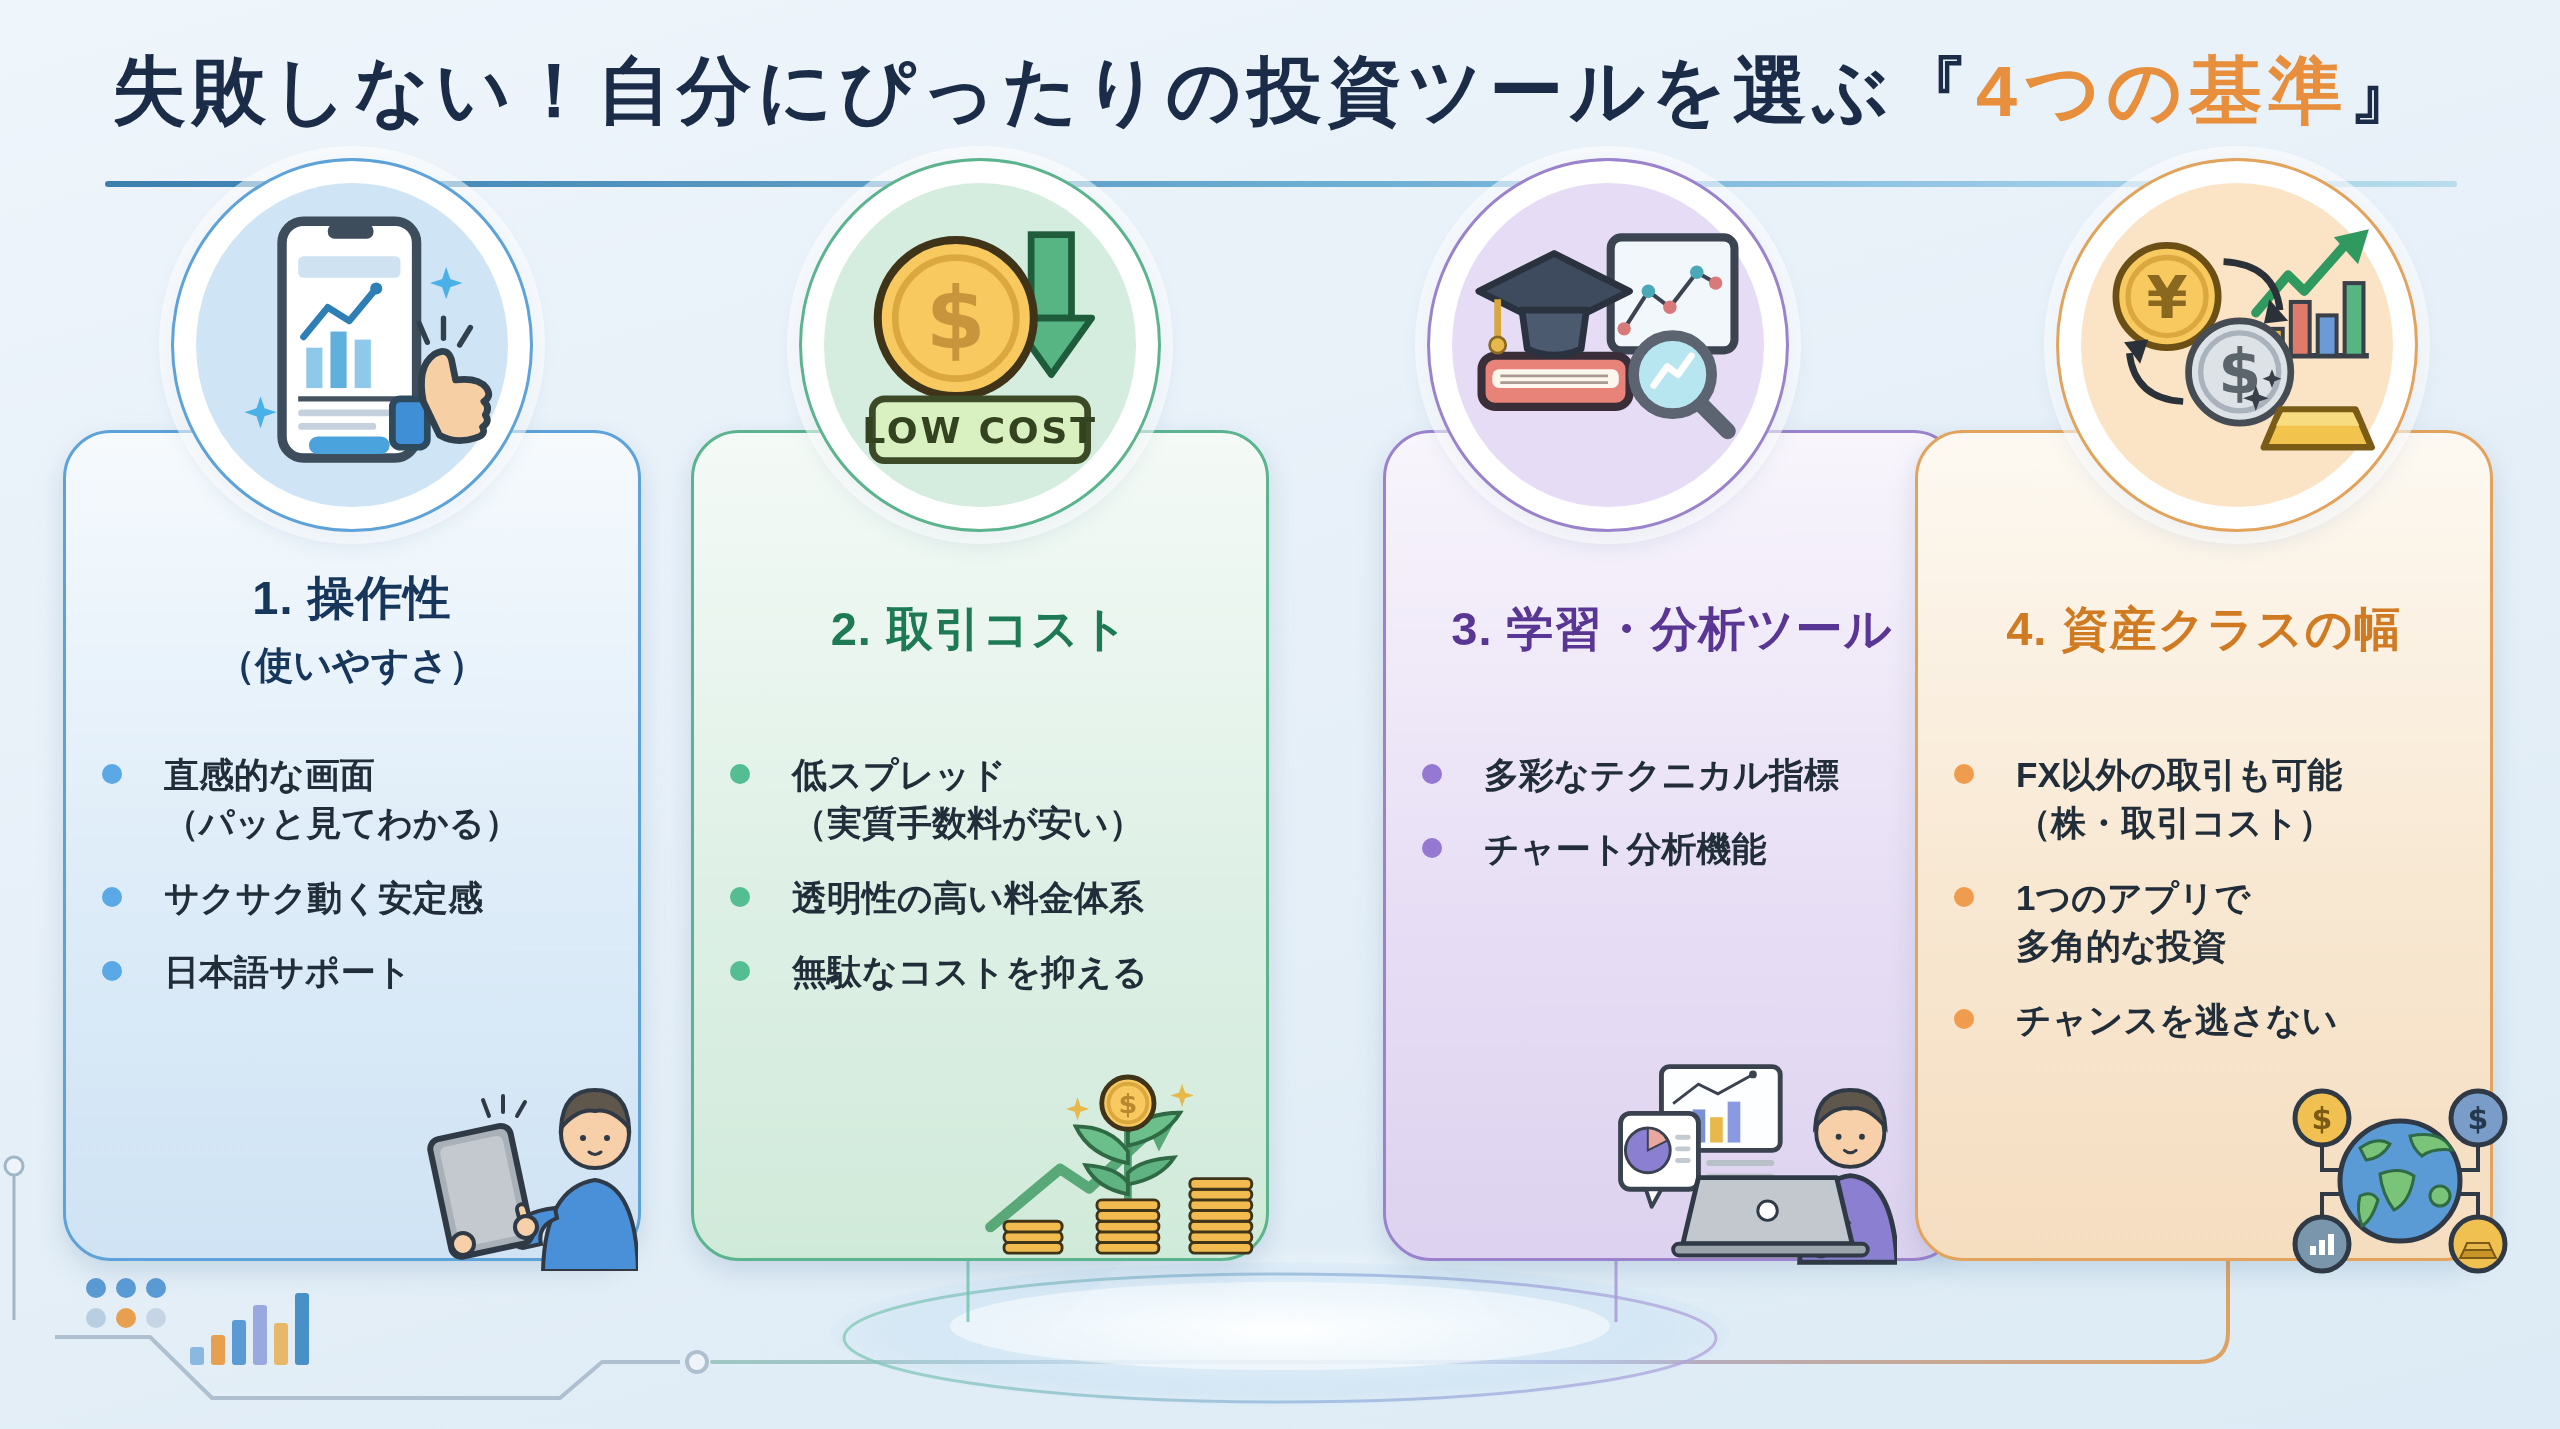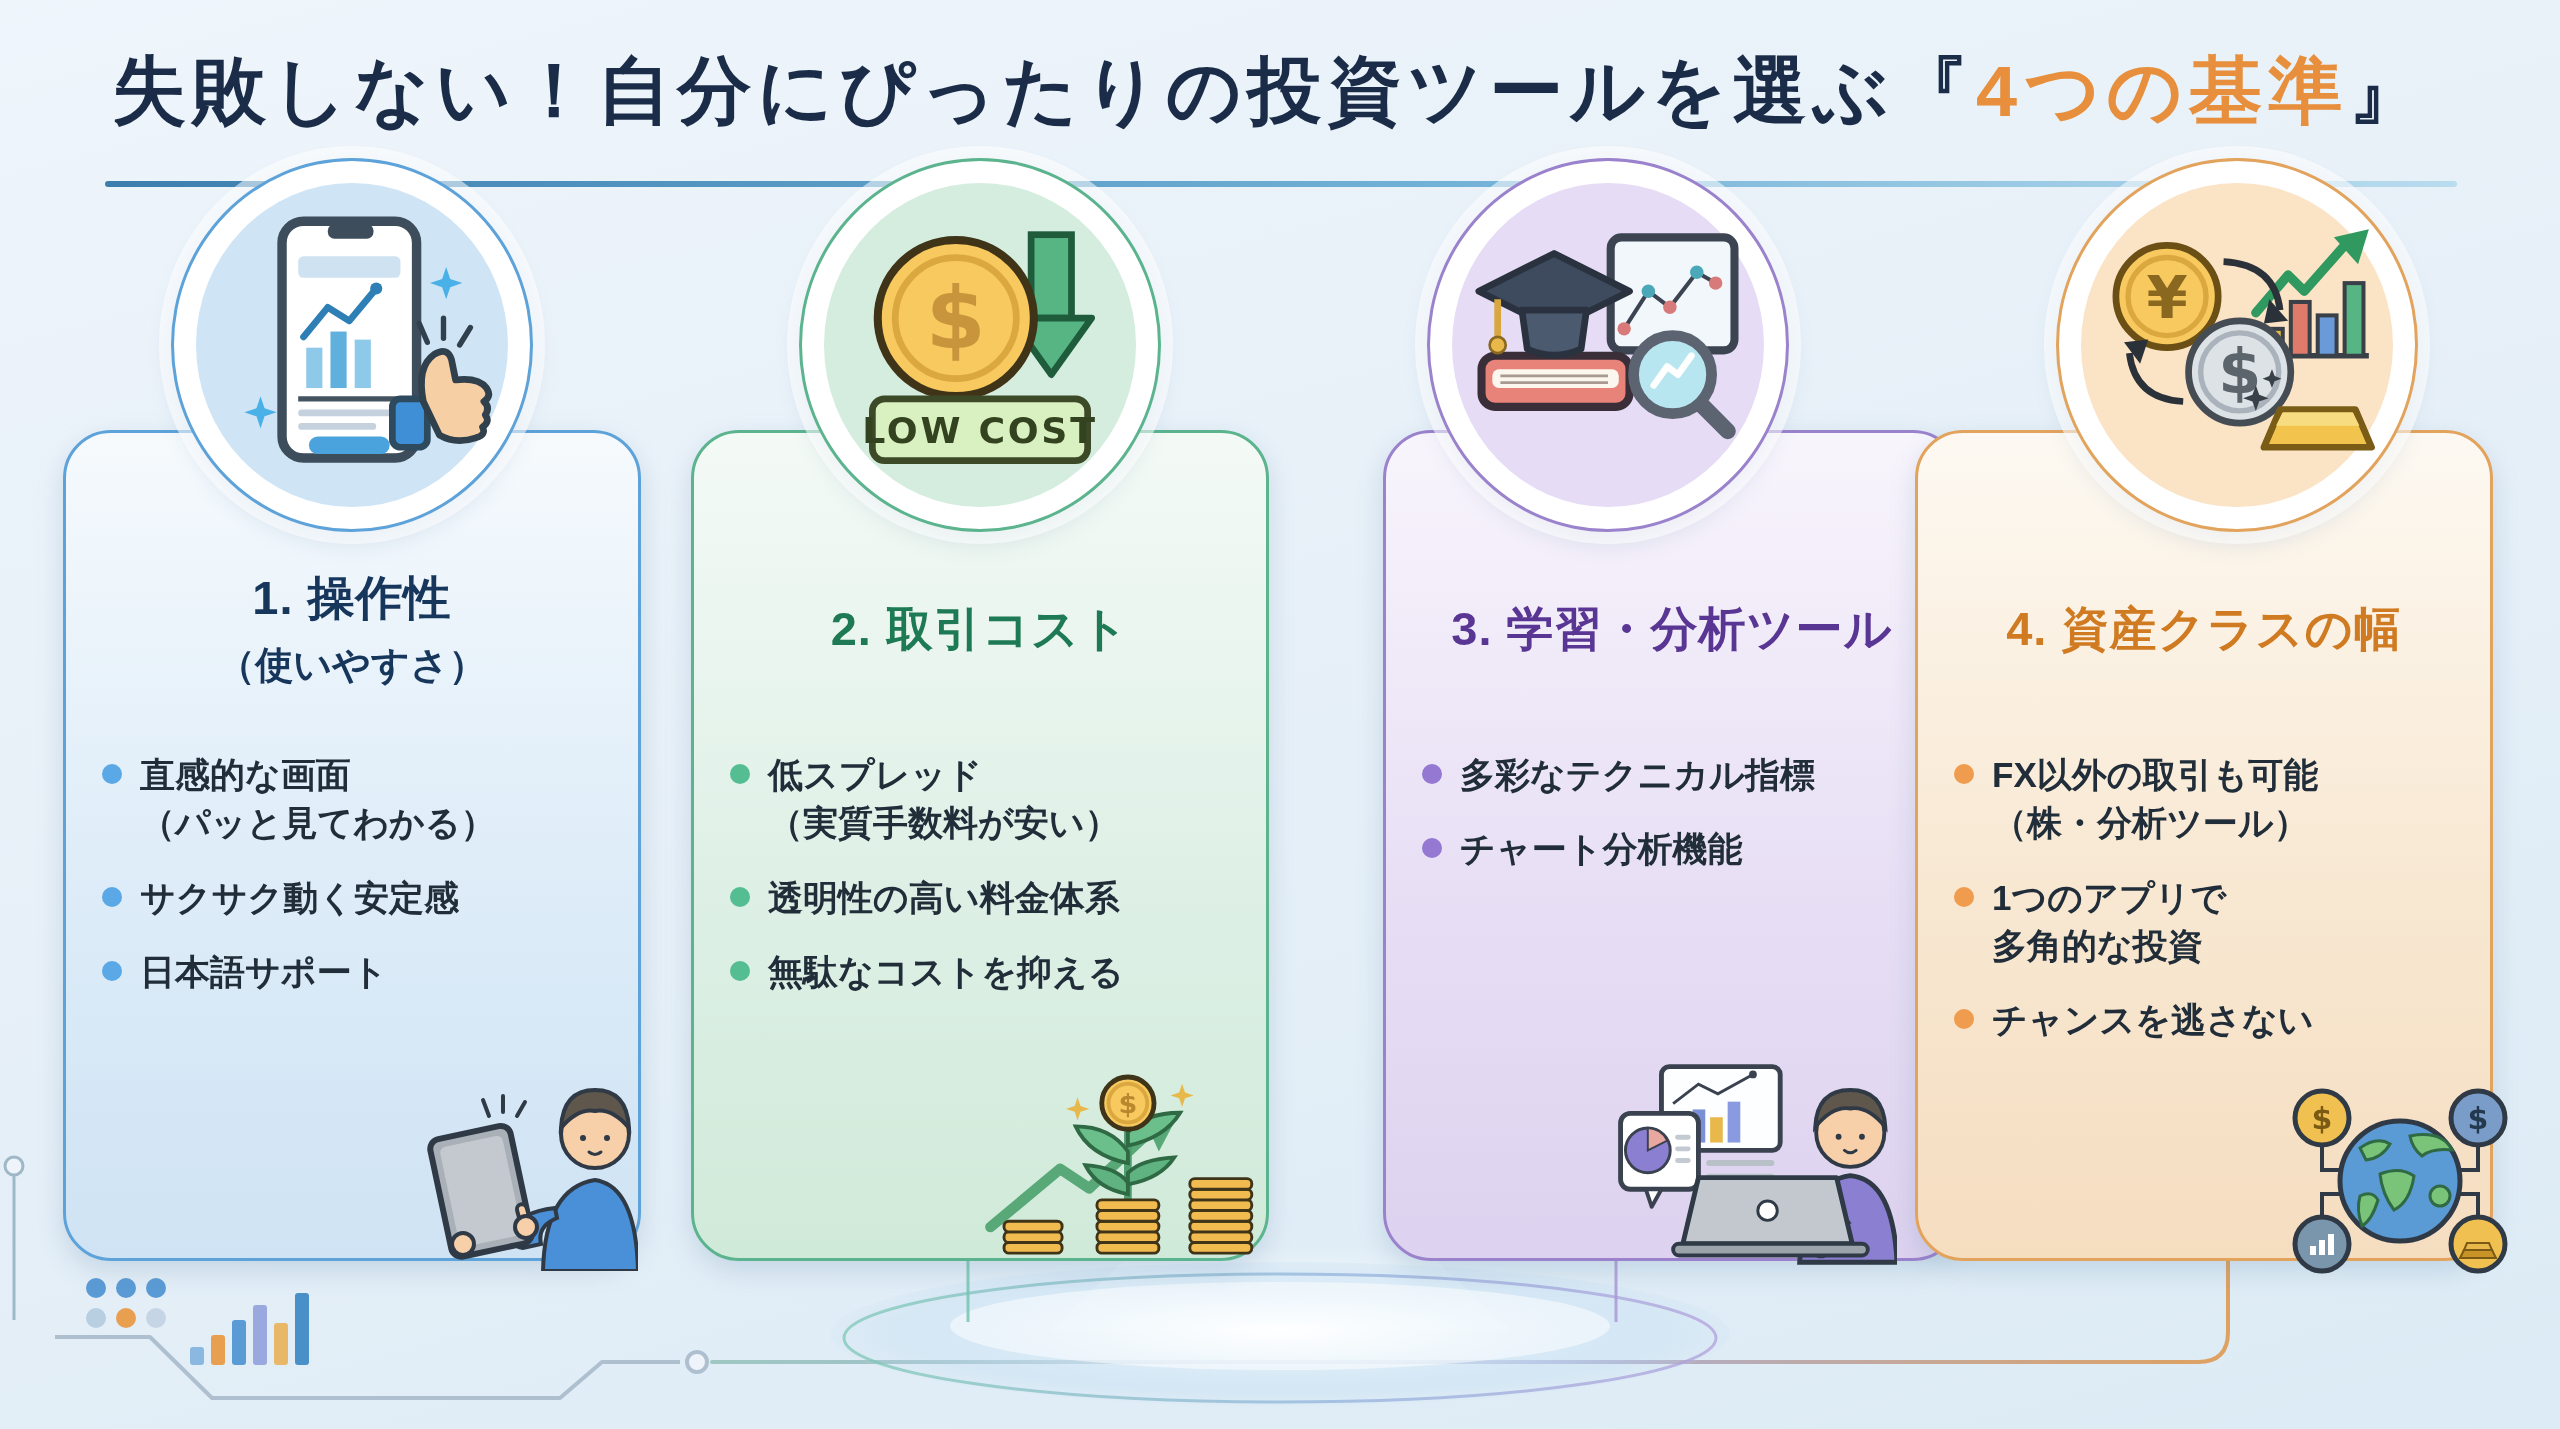--- a/index.html
+++ b/index.html
@@ -37,21 +37,21 @@
   .card-header{
     margin-top:126px;height:140px;display:flex;flex-direction:column;
     justify-content:center;align-items:center;gap:10px;
   }
   .card-title{font-size:47px;font-weight:800;color:var(--tc);letter-spacing:1px;}
   .card-subtitle{font-size:38px;font-weight:700;color:var(--tc);}
   .bullets{margin:52px 0 0 0;padding:0 30px 0 36px;list-style:none;}
   .bullets li{display:flex;align-items:flex-start;gap:18px;margin:0 0 26px 0;}
   .bullets .dot{flex:none;width:20px;height:20px;border-radius:50%;background:var(--dot);margin-top:13px;}
   .b-text{font-size:35px;line-height:1.38;font-weight:700;color:#212e3a;}
-  .b-text span{display:block;}
+  .b-text span{display:block;margin-left:24px;}
   
   .badge{
     position:absolute;top:158px;width:356px;height:368px;border-radius:50%;
     background:#ffffff;border:3px solid var(--bd);z-index:3;
     box-shadow:0 0 0 12px rgba(255,255,255,.55),0 10px 24px rgba(90,130,170,.20);
   }
   .badge .inner{
     position:absolute;inset:22px;border-radius:50%;background:var(--cbg);
     display:flex;align-items:center;justify-content:center;
   }
@@ -209,21 +209,21 @@
 
   <div class="card c4" style="left:1915px">
     <div class="card-header">
       <div class="card-title">4. 資産クラスの幅</div>
     </div>
     <ul class="bullets">
       <li>
           <span class="dot"></span>
         <div class="b-text">
             <span>FX以外の取引も可能</span>
-            <span>（株・分析ツール）</span>
+            <span>（株・取引コスト）</span>
           </div>
         </li>
       <li>
           <span class="dot"></span>
         <div class="b-text">
             <span>1つのアプリで</span>
             <span>多角的な投資</span>
           </div>
         </li>
       <li>

